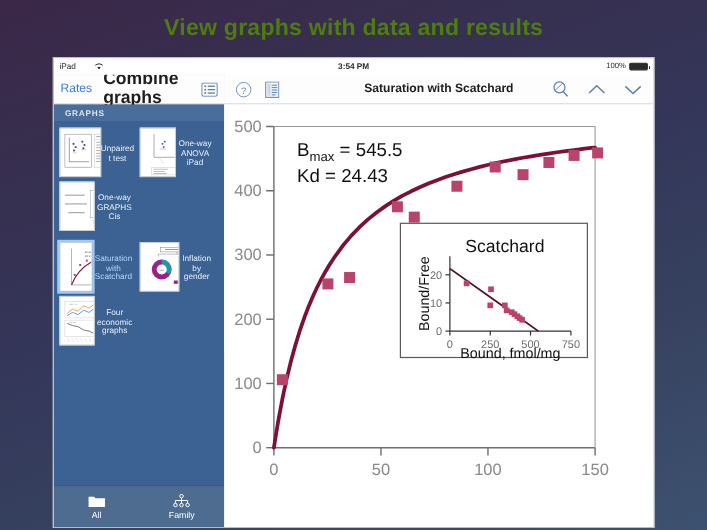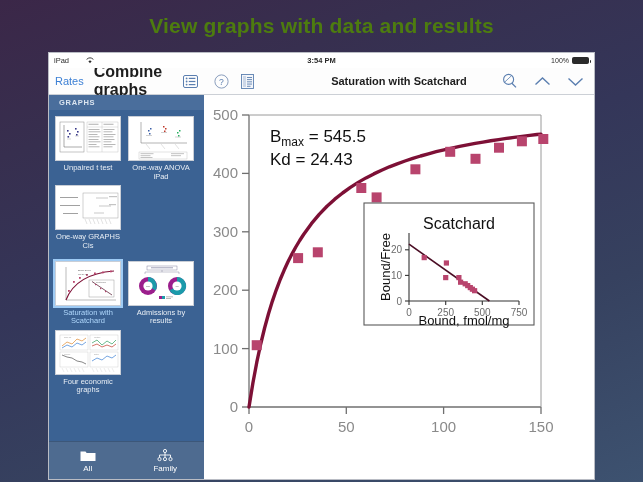--- a/index.html
+++ b/index.html
@@ -94,21 +94,21 @@
     flex: 0 0 auto;
   }
   .thumbs {
     padding: 6px 5px 4px 5px;
     display: flex; flex-wrap: wrap;
     gap: 4px 5px;
     flex: 0 0 auto;
   }
   .thumb-cell {
     width: 68px;
-    display: flex; flex-direction: column; align-items: center;
+    display: flex; align-items: center;
   }
   .thumb-box {
     width: 66px; height: 45px;
     background: #ffffff;
     border: 1px solid #c9ced6;
     overflow: hidden;
     position: relative;
   }
   .thumb-cell.selected .thumb-box {
     outline: 2px solid #9ecbf5;
@@ -408,21 +408,21 @@
                 <text x="48" y="25" font-size="2.1" fill="#555" text-anchor="middle" font-family="sans-serif">Wo</text>
               </g>
               <g>
                   <rect x="30" y="34" width="3" height="3" fill="#9b1e8c"></rect>
                   <rect x="33" y="34" width="3" height="3" fill="#1b9aaa"></rect>
                  <rect x="37" y="34.6" width="7" height="0.6" fill="#8a8a8a"></rect>
                   <rect x="37" y="36" width="5" height="0.6" fill="#8a8a8a"></rect>
                 </g>
             </svg>
           </div>
-          <div class="thumb-label">Admissions by results</div>
+          <div class="thumb-label">Inflation by gender</div>
         </div>
 
         <div class="thumb-cell">
           <div class="thumb-box">
             <svg width="66" height="45" viewBox="0 0 66 45">
               <rect width="66" height="45" fill="#fff"></rect>
               <g stroke="#c5c5c5" stroke-width="0.4" fill="none">
                 <rect x="4" y="4" width="28" height="15"></rect>
                   <rect x="34" y="4" width="28" height="15"></rect>
                 <rect x="4" y="21" width="28" height="15"></rect>

